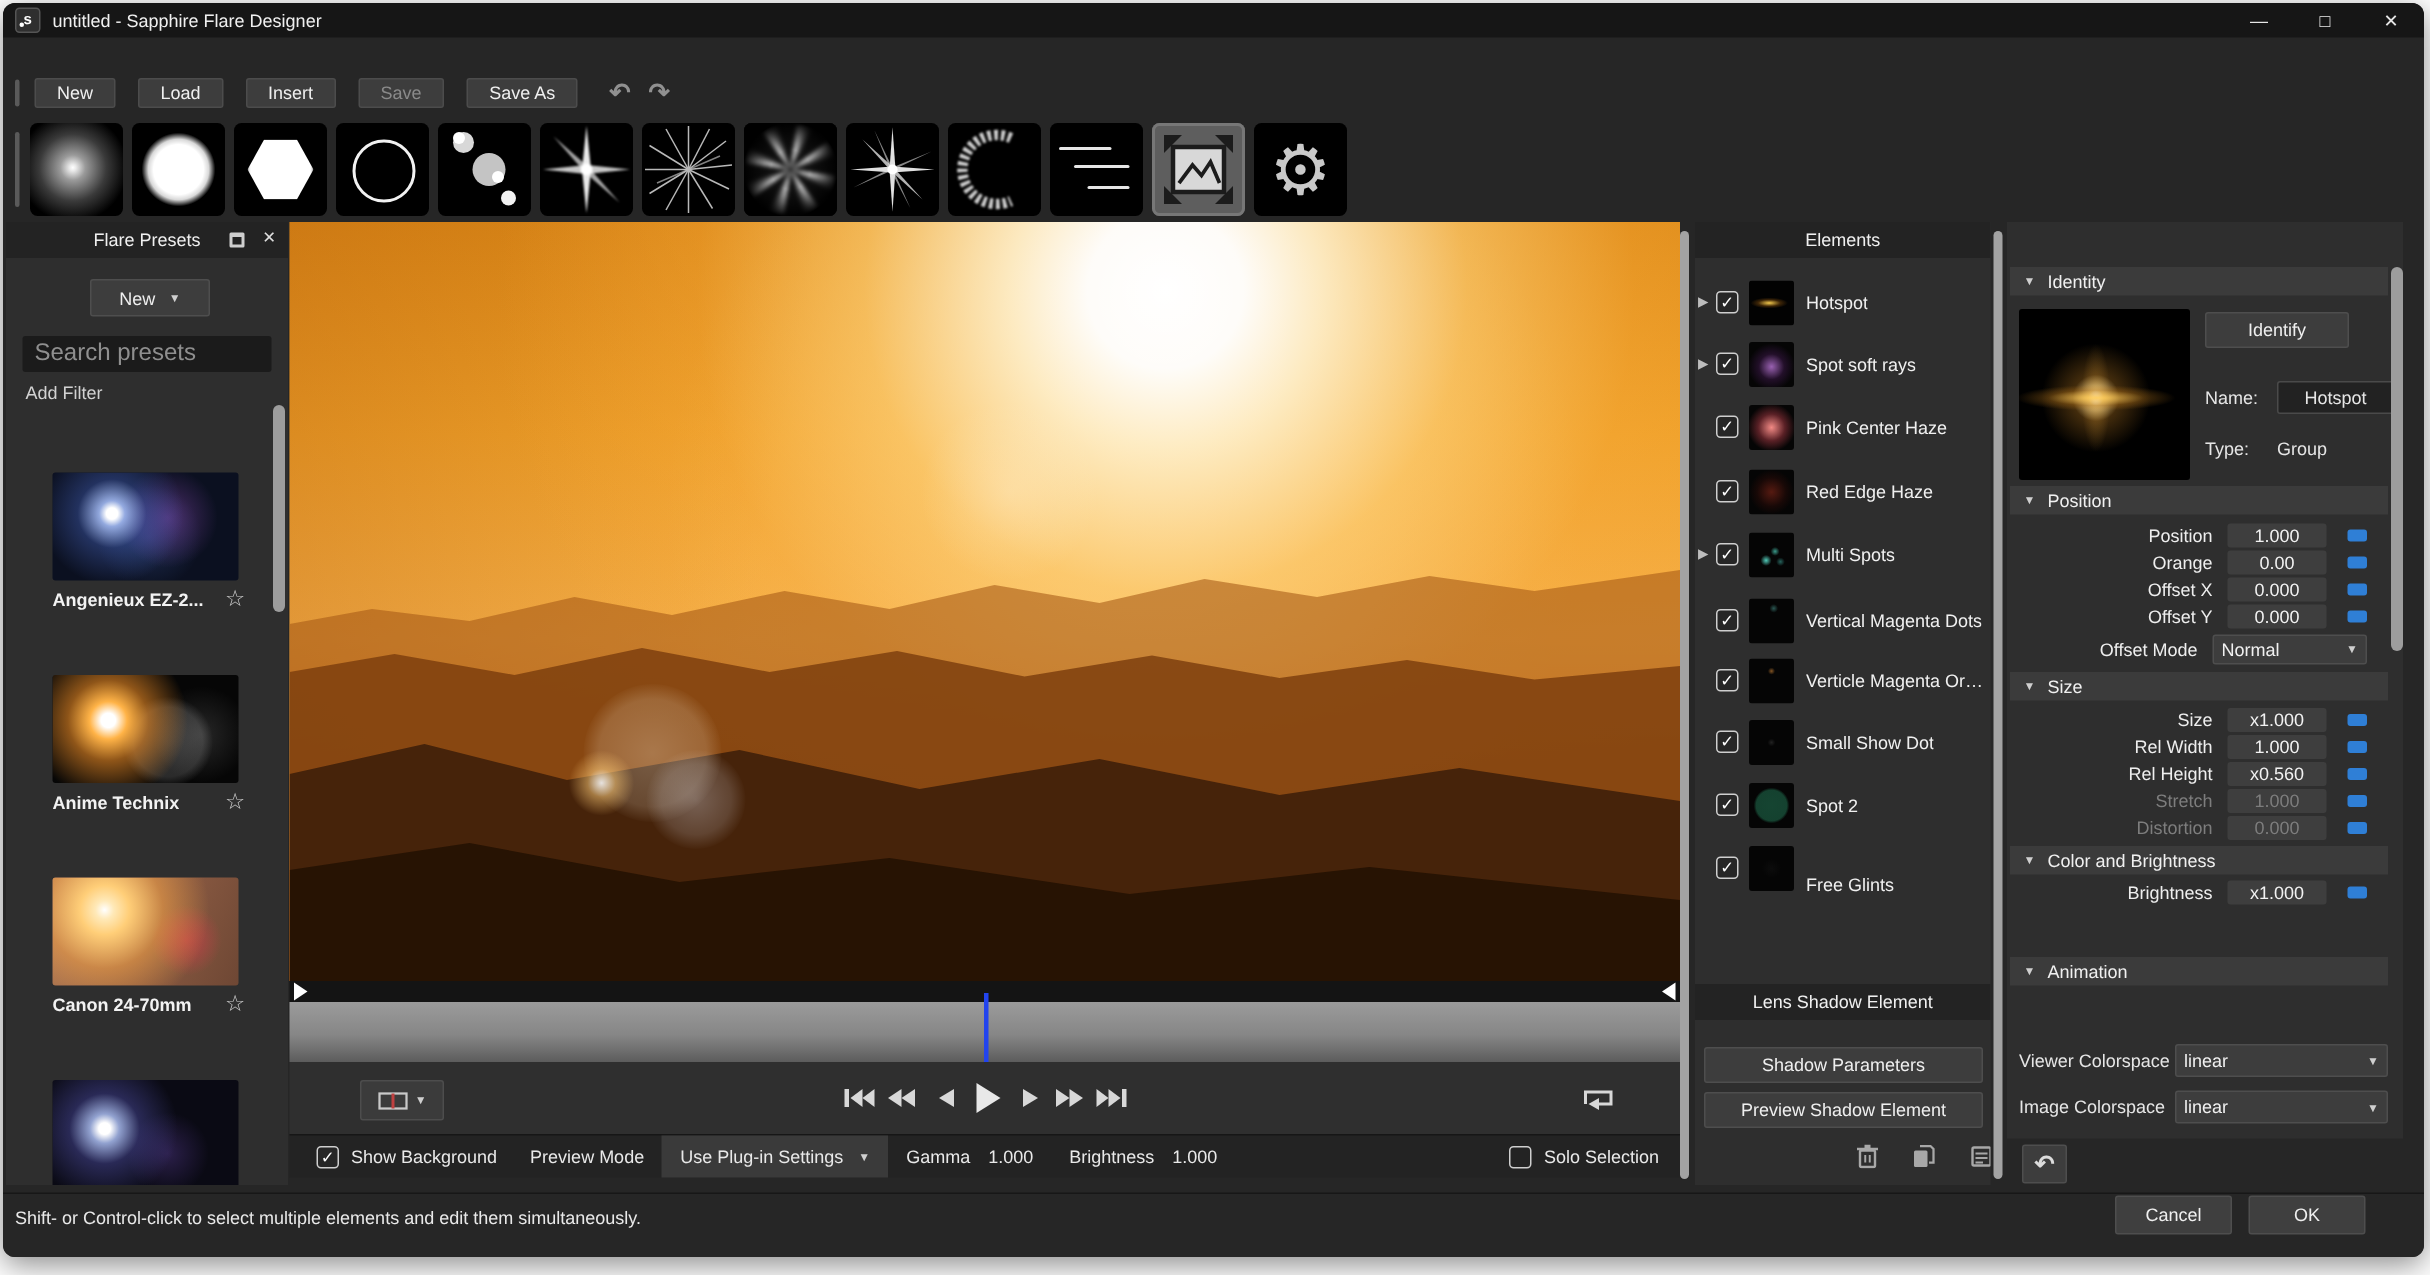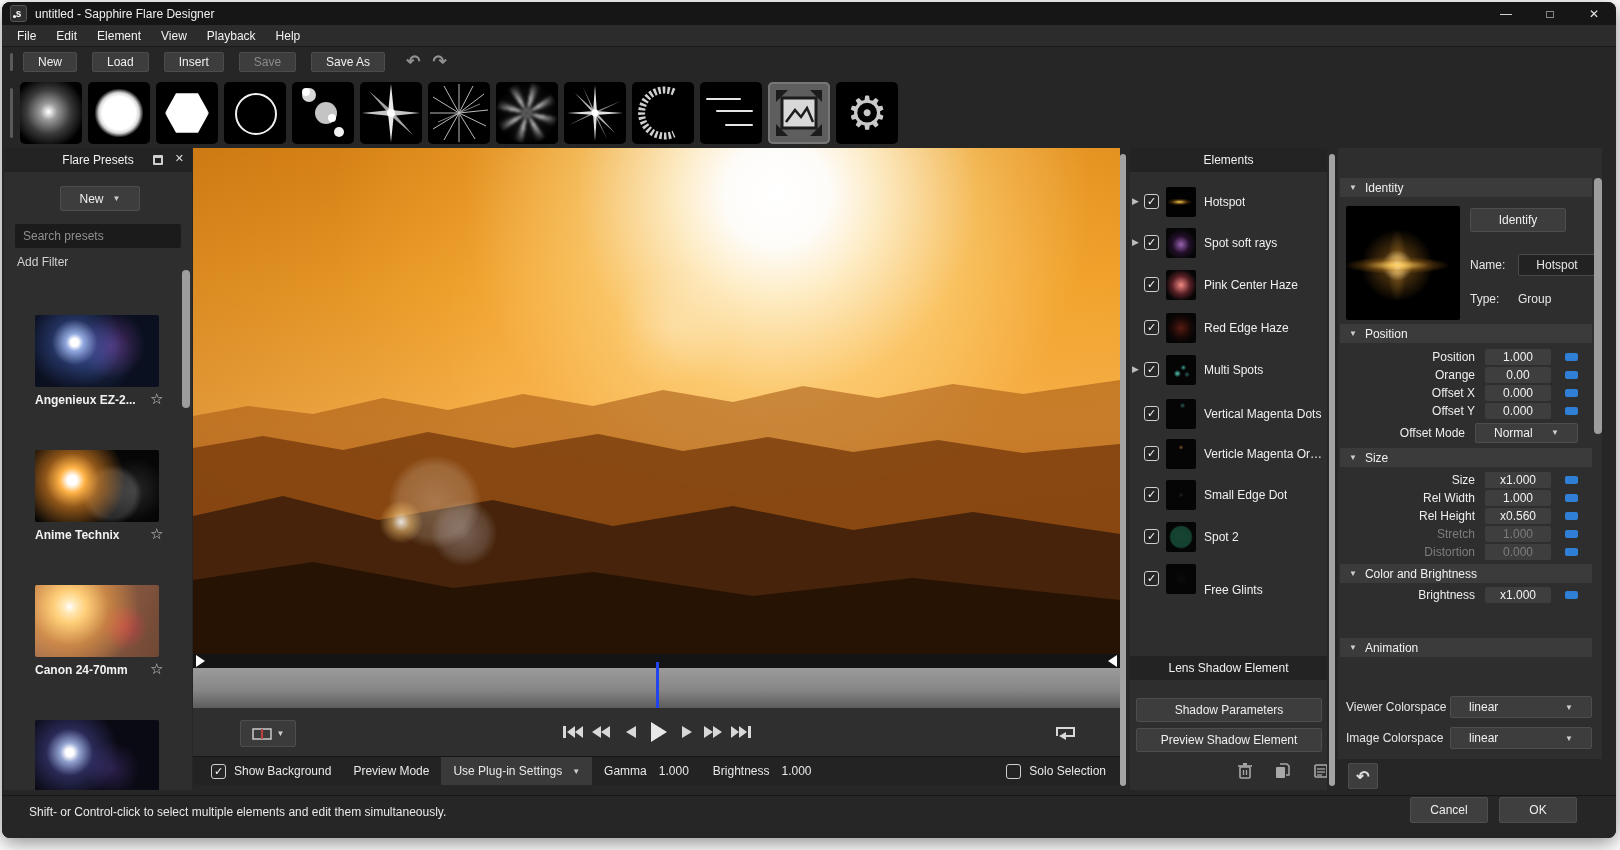--- a/index.html
+++ b/index.html
@@ -36,21 +36,21 @@
   .gearglyph{width:100%;height:100%;display:flex;align-items:center;justify-content:center;font-size:46px;color:#c9c9c9;line-height:1;}
   
   .panel{position:absolute;background:#2e2e2e;overflow:hidden;}
   .phdr{position:absolute;left:0;top:0;width:100%;height:24px;background:#232323;display:flex;align-items:center;justify-content:center;font-size:12px;color:#f0f0f0;}
   .splitter{position:absolute;width:6px;background:#a3a3a3;border-radius:3px;}
   .vscroll{position:absolute;width:8px;background:#9d9d9d;border-radius:4px;}
   .cb{width:15px;height:15px;border:1.5px solid #cfcfcf;border-radius:3px;background:#262626;display:flex;align-items:center;justify-content:center;font-size:11px;color:#fff;box-sizing:border-box;}
   .btn{background:#3d3d3d;border:1px solid #4e4e4e;border-radius:2px;color:#efefef;font-size:12px;display:flex;align-items:center;justify-content:center;}
   .chev{font-size:8px;color:#cfcfcf;}
   
-  .searchbox{position:absolute;left:11px;top:76px;width:166px;height:24px;background:#1b1b1b;border:none;border-radius:2px;color:#e6e6e6;font-size:12px;padding:0 8px;box-sizing:border-box;font-family:"Liberation Sans",sans-serif;}
+  .searchbox{position:absolute;left:11px;top:76px;width:166px;height:24px;background:#1b1b1b;border:none;border-radius:2px;color:#e6e6e6;font-size:16px;padding:0 8px;box-sizing:border-box;font-family:"Liberation Sans",sans-serif;}
   .searchbox::placeholder{color:#8f8f8f;}
   .pthumb{position:absolute;left:31px;width:124px;height:72px;border-radius:2px;overflow:hidden;}
   .pname{position:absolute;left:31px;font-size:12px;font-weight:bold;color:#f2f2f2;white-space:nowrap;}
   .pstar{position:absolute;left:146px;font-size:15px;color:#cfcfcf;}
   .th-angen{background:#0b1020;}
   .th-angen::before{content:"";position:absolute;inset:0;background:radial-gradient(circle at 32% 38%, #fff 0%, #fff 4%, rgba(170,195,255,.85) 9%, rgba(70,100,190,.4) 24%, rgba(0,0,0,0) 50%),radial-gradient(circle at 62% 42%, rgba(130,70,170,.55) 0%, rgba(0,0,0,0) 38%),radial-gradient(circle at 52% 60%, rgba(60,90,160,.4) 0%, rgba(0,0,0,0) 45%);}
   .th-anime{background:#060606;}
   .th-anime::before{content:"";position:absolute;inset:0;background:radial-gradient(circle at 30% 42%, #fff 0%, #fff 5%, #ffb347 13%, rgba(255,150,40,.55) 28%, rgba(0,0,0,0) 55%),radial-gradient(circle at 62% 62%, rgba(210,210,210,.22) 0%, rgba(210,210,210,.18) 26%, rgba(0,0,0,0) 34%),radial-gradient(circle at 80% 55%, rgba(190,190,190,.18) 0%, rgba(0,0,0,0) 30%);}
   .th-canon{background:linear-gradient(115deg,#a8755a 0%,#8a5a42 55%,#6e4734 100%);}
   .th-canon::before{content:"";position:absolute;inset:0;background:radial-gradient(circle at 28% 30%, #fff 0%, #ffe9b8 6%, #ffce78 16%, rgba(255,170,70,.5) 38%, rgba(0,0,0,0) 68%),radial-gradient(circle at 72% 58%, rgba(215,60,75,.6) 0%, rgba(215,60,75,.35) 12%, rgba(0,0,0,0) 24%);}
@@ -88,52 +88,44 @@
   .et-spot2{background-image:radial-gradient(circle at 50% 50%, rgba(22,72,52,.95) 0%, rgba(22,72,52,.9) 48%, rgba(0,0,0,0) 56%);}
   .et-freeglints{background-image:radial-gradient(circle at 50% 50%, rgba(40,40,40,.2) 0%, rgba(0,0,0,0) 30%);}
   
   .sechdr{position:absolute;left:2px;width:252px;height:19px;background:#3b3b3b;display:flex;align-items:center;gap:8px;padding-left:9px;font-size:12px;color:#f0f0f0;box-sizing:border-box;}
   .sectri{font-size:8px;color:#cfcfcf;}
   .prow{position:absolute;left:16px;width:224px;height:17px;display:flex;align-items:center;}
   .plabel{flex:1;text-align:right;font-size:12px;color:#eeeeee;}
   .pval{width:66px;margin-left:10px;height:16px;background:#3e3e3e;border-radius:2px;font-size:12px;color:#f2f2f2;display:flex;align-items:center;justify-content:center;}
   .kf{width:13px;height:8px;border-radius:2px;margin-left:14px;}
   .prow.dis .plabel,.prow.dis .pval{color:#7d7d7d;}
-  .dropbox{background:#3d3d3d;border:1px solid #4e4e4e;border-radius:2px;display:flex;align-items:center;font-size:12px;color:#f0f0f0;box-sizing:border-box;justify-content:space-between;padding:0 18px;}
+  .dropbox{background:#3d3d3d;border:1px solid #4e4e4e;border-radius:2px;display:flex;align-items:center;font-size:12px;color:#f0f0f0;box-sizing:border-box;justify-content:space-between;padding:0 5px;}
   .cmhdr{position:absolute;left:0;width:264px;height:24px;background:#232323;display:flex;align-items:center;justify-content:center;font-size:12px;color:#f0f0f0;}
   
   .statusbar{position:absolute;left:0;top:793px;width:100%;height:43px;background:#262626;border-top:1px solid #171717;}
-  .statustext{position:absolute;left:8px;top:9px;font-size:12px;color:#e9e9e9;margin-left:19px;}
+  .statustext{position:absolute;left:8px;top:9px;font-size:12px;color:#e9e9e9;}
   .fbtn{position:absolute;top:795px;height:24px;background:#3f3f3f;border:1px solid #4e4e4e;border-radius:2px;color:#efefef;font-size:12px;display:flex;align-items:center;justify-content:center;}
 </style>
 </head>
 <body>
 
 <div class="window">
 
   <div class="titlebar">
     <div class="applogo">
         <span>s</span>
       </div>
     <div class="titletext">untitled - Sapphire Flare Designer</div>
     <div class="wctls">
       <div class="wctl">—</div>
       <div class="wctl">□</div>
       <div class="wctl">✕</div>
     </div>
   </div>
 
-  <div class="menubar">
-    <span class="menuitem">File</span>
-    <span class="menuitem">Edit</span>
-    <span class="menuitem">Element</span>
-    <span class="menuitem">View</span>
-    <span class="menuitem">Playback</span>
-    <span class="menuitem">Help</span>
-  </div>
 
   <div class="toolbar">
     <div class="tbsep"></div>
     <div class="tbtn">New</div>
     <div class="tbtn">Load</div>
     <div class="tbtn">Insert</div>
     <div class="tbtn disabled">Save</div>
     <div class="tbtn">Save As</div>
     <span class="uglyph">↶</span>
     <span class="uglyph">↷</span>
@@ -424,21 +416,21 @@
           <span>✓</span>
         </div>
       <div class="erow-thumb et-vmorange"></div>
       <span class="erow-label" style="top:8px">Verticle Magenta Orange ...</span>
     </div>
     <div class="abs" style="top:332px;left:0;width:100%;height:30px">
       <div class="cb abs" style="left:14px;top:7px">
           <span>✓</span>
         </div>
       <div class="erow-thumb et-smallgrey"></div>
-      <span class="erow-label" style="top:8px">Small Edge Dot</span>
+      <span class="erow-label" style="top:8px">Small Show Dot</span>
     </div>
     <div class="abs" style="top:374px;left:0;width:100%;height:30px">
       <div class="cb abs" style="left:14px;top:7px">
           <span>✓</span>
         </div>
       <div class="erow-thumb et-spot2"></div>
       <span class="erow-label" style="top:8px">Spot 2</span>
     </div>
     <div class="abs" style="top:416px;left:0;width:100%;height:30px">
       <div class="cb abs" style="left:14px;top:7px">

